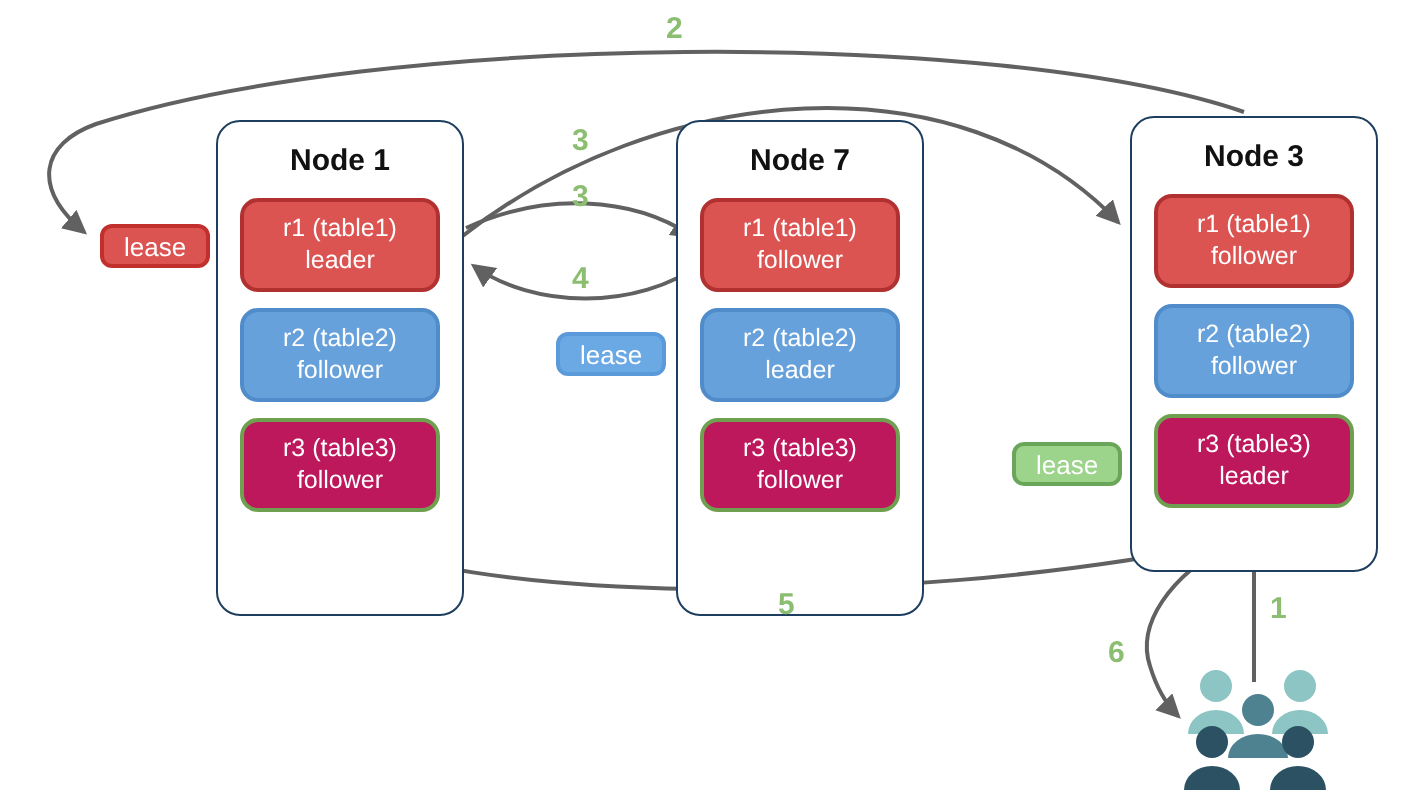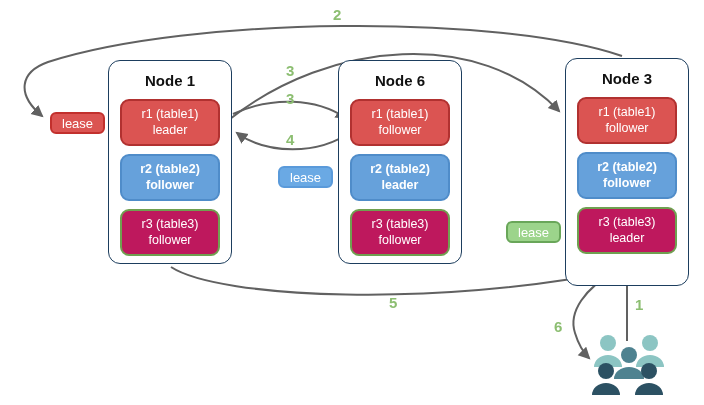--- a/index.html
+++ b/index.html
@@ -2,35 +2,35 @@
 <html><head>
 <meta charset="utf-8">
 <style>
   html,body{margin:0;padding:0;background:#ffffff;}
   #stage{
     position:relative;width:704px;height:405px;background:#ffffff;overflow:hidden;
     font-family:"Liberation Sans","DejaVu Sans",sans-serif;
   }
   #arrow-layer{position:absolute;left:0;top:0;width:704px;height:405px;pointer-events:none;}
   .node{
-    position:absolute;width:124px;height:204px;background:#ffffff;
+    position:absolute;width:124px;height:248px;background:#ffffff;
     border:1.5px solid #1d3e5e;border-radius:12px;box-sizing:border-box;
   }
   .node-title{
     position:absolute;left:0;top:11px;width:100%;text-align:center;
     font-size:15px;font-weight:bold;color:#111111;
   }
   .replicas{position:absolute;left:11px;top:38px;width:100px;}
   .replica{
     width:100px;height:47px;border-radius:9px;box-sizing:border-box;
     margin-bottom:8px;display:flex;flex-direction:column;justify-content:center;
     color:#ffffff;font-size:12.5px;line-height:1.25;text-align:center;
   }
   .replica.red{background:#db5452;border:2px solid #b13130;}
-  .replica.blue{background:#66a1db;border:2px solid #4f8cc9;font-weight:bold;}
+  .replica.blue{background:#66a1db;border:2px solid #4f8cc9;}
   .replica.green{background:#be185d;border:2px solid #6fa050;}
   .lease{
     position:absolute;height:22px;box-sizing:border-box;border-radius:6px;
     display:flex;align-items:center;justify-content:center;
     color:#ffffff;font-size:13px;padding:0 10px;
   }
   .lease.red{background:#db5452;border:2px solid #c2302d;}
   .lease.blue{background:#6aa9e4;border:2px solid #5a9ada;}
   .lease.green{background:#9cd48b;border:2px solid #69a659;}
   .step{
@@ -72,21 +72,21 @@
         <span>follower</span>
       </div>
       <div class="replica green">
         <span>r3 (table3)</span>
         <span>follower</span>
       </div>
     </div>
   </div>
 
   <div class="node" style="left:338px;top:60px;">
-    <div class="node-title">Node 6</div>
+    <div class="node-title">Node 7</div>
     <div class="replicas">
       <div class="replica red">
         <span>r1 (table1)</span>
         <span>follower</span>
       </div>
       <div class="replica blue">
         <span>r2 (table2)</span>
         <span>leader</span>
       </div>
       <div class="replica green">

